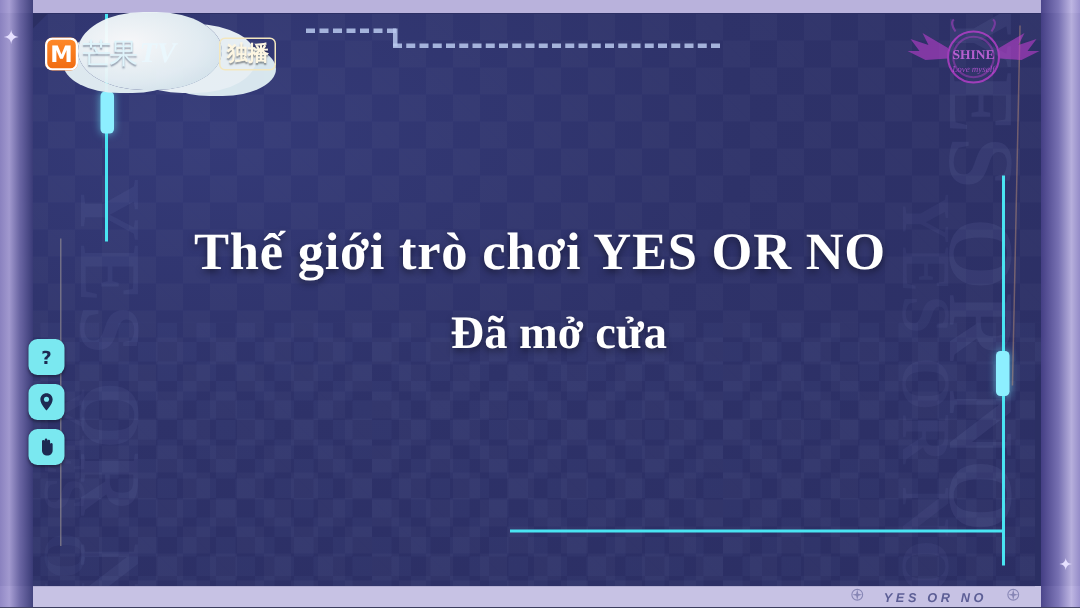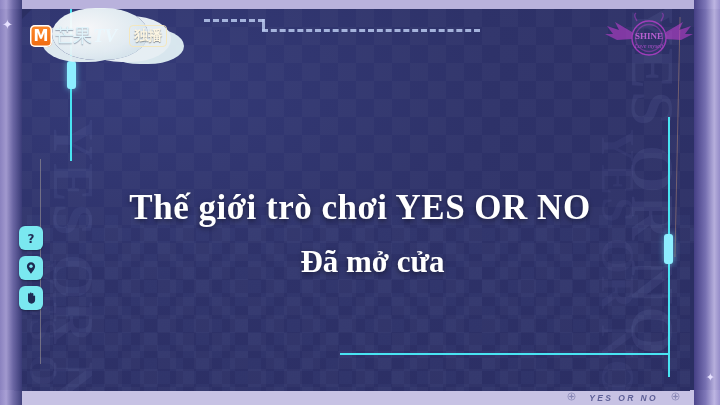--- a/index.html
+++ b/index.html
@@ -141,21 +141,21 @@
     text-shadow:0 1px 1px rgba(40,60,90,.45);
     letter-spacing:-1px;
   }
   .logo-tv{
     position:relative; z-index:2;
     font-family:"Liberation Serif", serif; font-style:italic;
     font-size:19px; font-weight:700; color:#eaf7fd;
     margin-left:-1px;
   }
   .logo-tag{
-    position:relative; z-index:2; margin-left:9px;
+    position:relative; z-index:2; margin-left:26px;
     border:1.6px solid #f3e7bf; border-radius:4px;
     padding:1px 4px;
     font-family:"DejaVu Sans", sans-serif;
     font-size:14px; font-weight:700; color:#fdf6e2;
     letter-spacing:0px;
     text-shadow:0 1px 1px rgba(0,0,0,.4);
   }
 
   
   .emblem{
@@ -167,21 +167,20 @@
   .headline{
     position:absolute; left:0; right:0; top:148px;
     text-align:center; z-index:5;
     font-family:"Liberation Serif", serif;
     color:#ffffff;
   }
   .line1{
     font-size:35px; font-weight:700; letter-spacing:.5px;
     text-shadow:0 2px 5px rgba(0,0,0,.45);
     line-height:1.15;
-    margin-top:40px;
   }
   .line2{
     font-size:31px; font-weight:700; margin-top:16px;
     text-shadow:0 2px 5px rgba(0,0,0,.45);
     line-height:1.15;
     margin-left:25px;
   }
 
   
   .iconbar{

